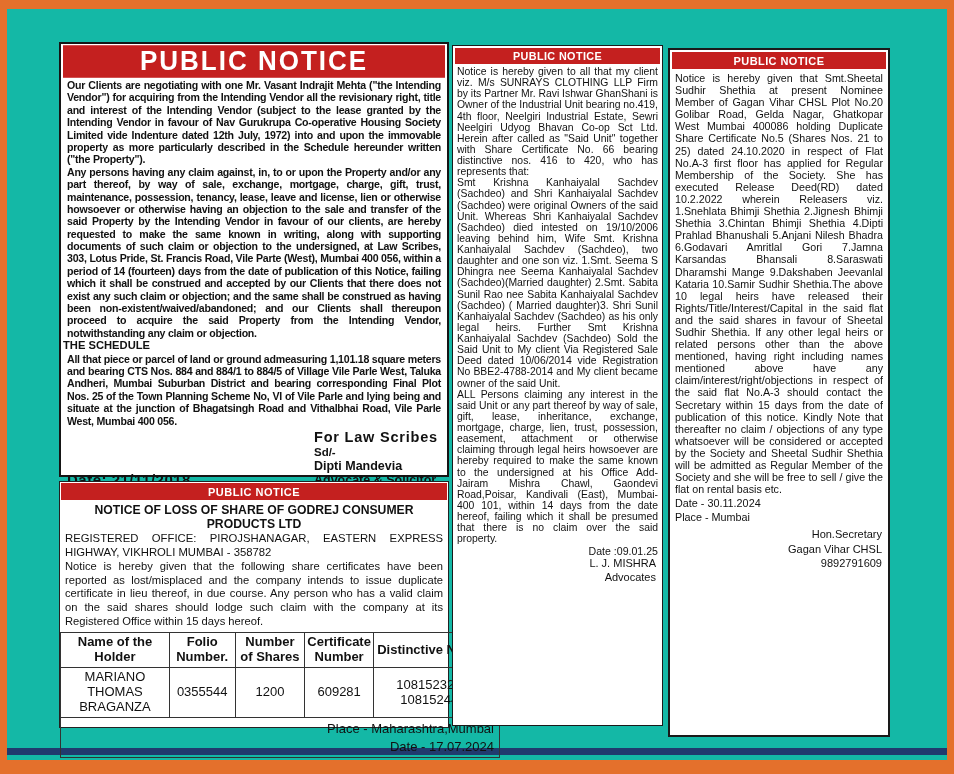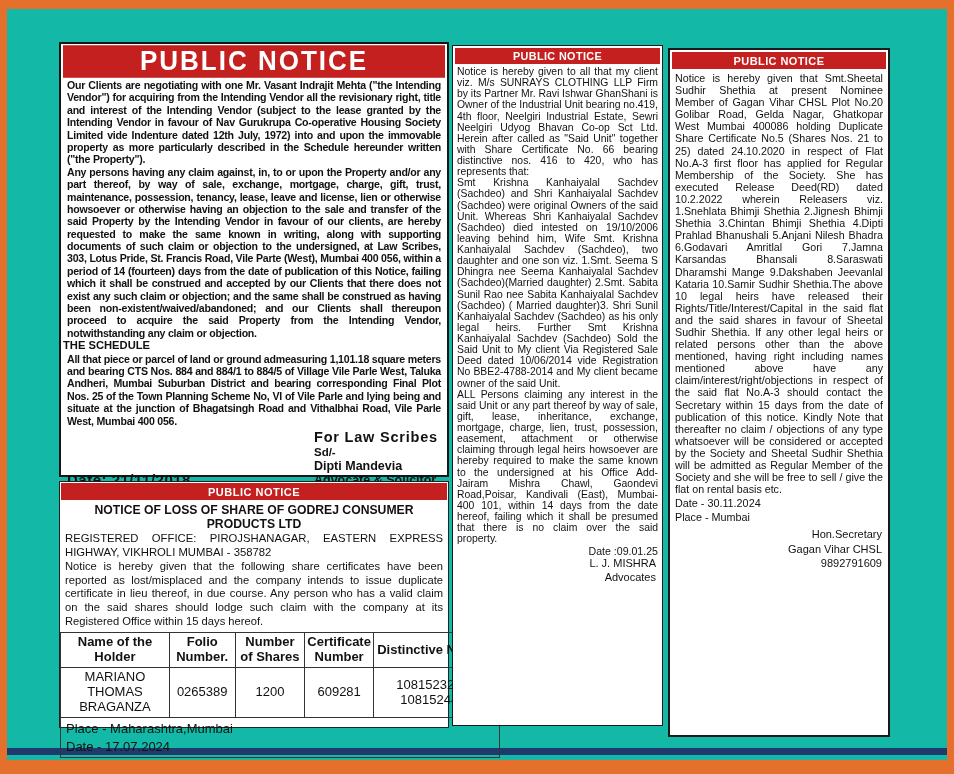--- a/index.html
+++ b/index.html
@@ -40,21 +40,21 @@
 
   
   #notice-godrej{left:59px;top:481px;width:390px;height:247px;border:1.5px solid #222;}
   #notice-godrej .red-bar{height:17px;font-size:11px;letter-spacing:0.5px;margin:1px;}
   #notice-godrej .g-title{font-weight:bold;font-size:12.2px;text-align:center;padding:2px 4px 0;}
   #notice-godrej .g-office{font-size:11.3px;padding:1px 5px 0;line-height:1.2;}
   #notice-godrej .g-body{font-size:11.2px;padding:1px 5px 2px;line-height:1.22;}
   #notice-godrej table{width:440px;margin:2px auto 0;border-collapse:collapse;font-size:13px;}
   #notice-godrej th,#notice-godrej td{border:1.2px solid #333;padding:2px 2px;text-align:center;line-height:1.15;}
   #notice-godrej th{font-weight:bold;}
-  #notice-godrej td.foot{text-align:left;padding:2px 5px;line-height:1.35;}
+  #notice-godrej td.foot{text-align:right;padding:2px 5px;line-height:1.35;}
 
   
   #notice-sunrays{left:452px;top:45px;width:211px;height:681px;border:1.8px solid #1a1a1a;padding:2px;}
   #notice-sunrays .red-bar{height:16px;font-size:10.8px;letter-spacing:0.4px;margin-bottom:2px;}
   #notice-sunrays .body{font-size:10.4px;line-height:1.07;padding:0 2px;}
   #notice-sunrays .m-date{font-size:10.6px;padding:1px 2px 0;text-align:right;}
   #notice-sunrays .m-sign{text-align:right;font-size:11px;line-height:1.25;padding:0 4px 2px;}
 
   
   #notice-shethia{left:668px;top:48px;width:222px;height:689px;border:2px solid #1a1a1a;padding:2px;}
@@ -102,21 +102,21 @@
           <th style="width:25%">Name of the Holder</th>
           <th style="width:15%">Folio Number.</th>
           <th style="width:16%">Number of Shares</th>
           <th style="width:15%">Certificate Number</th>
           <th style="width:29%">Distinctive Number</th>
         </tr>
       </thead>
       <tbody>
         <tr>
           <td>MARIANO THOMAS BRAGANZA</td>
-          <td>0265389</td>
+          <td>0355544</td>
           <td>1200</td>
           <td>609281</td>
           <td>1081523259 - 1081524458</td>
         </tr>
         <tr>
           <td class="foot" colspan="5">
             <div>Place -  Maharashtra,Mumbai</div>
             <div>Date - 17.07.2024</div>
           </td>
         </tr>

